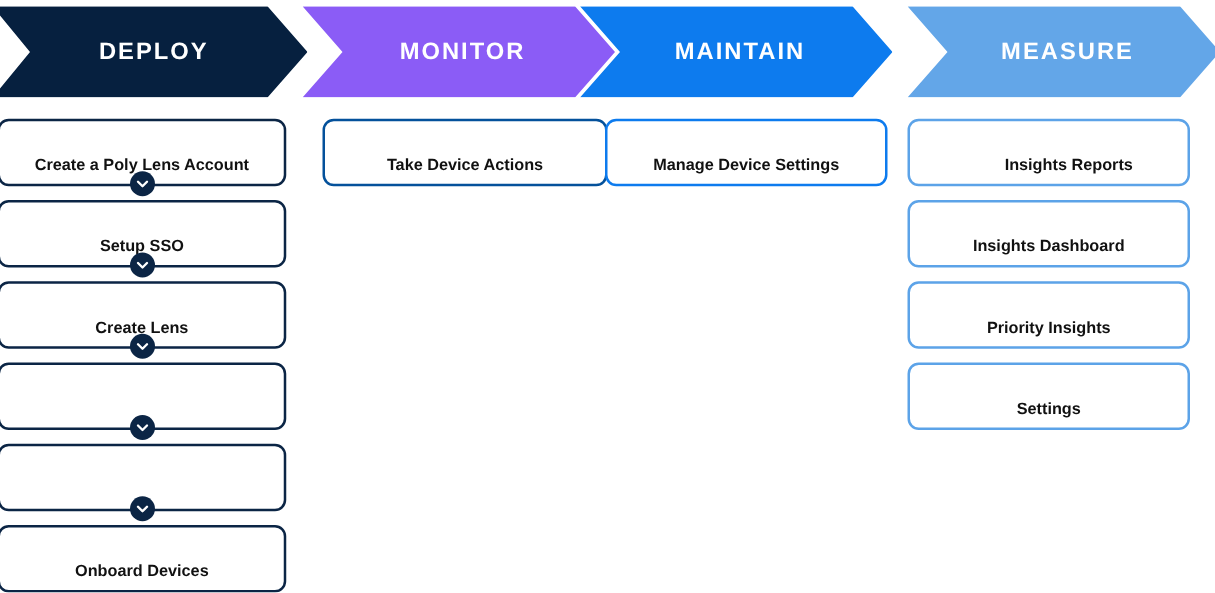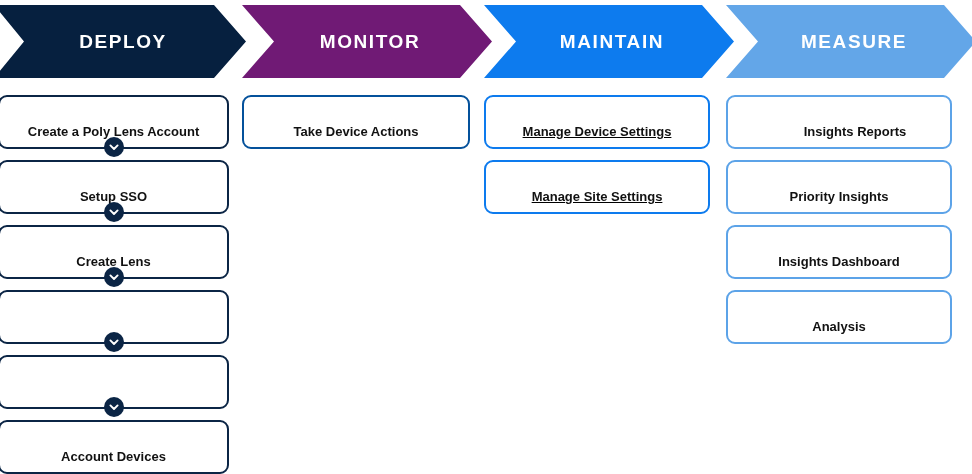--- a/index.html
+++ b/index.html
@@ -103,24 +103,24 @@
 </style>
 </head>
 <body>
 
 <div id="board">
 
   <div class="chevron-row">
     <div class="chevron first" style="left: -6px; width: 252px; background: rgb(6, 32, 63);">
       <span class="chevron-label">DEPLOY</span>
     </div>
-    <div class="chevron" style="left: 242px; width: 250px; background: #701a75;">
+    <div class="chevron" style="left: 242px; width: 250px; background: #8b5cf6;">
       <span class="chevron-label">MONITOR</span>
     </div>
-    <div class="chevron" style="left: 484px; width: 250px; background: rgb(13, 123, 238);">
+    <div class="chevron" style="left: 464px; width: 250px; background: rgb(13, 123, 238);">
       <span class="chevron-label">MAINTAIN</span>
     </div>
     <div class="chevron" style="left: 726px; width: 250px; background: rgb(99, 166, 232);">
       <span class="chevron-label">MEASURE</span>
     </div>
   </div>
 
   <div class="column" style="left:-2px; width:231px;">
     <div class="card" style="border-color: rgb(11, 37, 69);">
       <span class="card-label">Create a Poly Lens Account</span>
@@ -154,47 +154,44 @@
       </span>
     </div>
     <div class="card" style="border-color: rgb(11, 37, 69);">
       <span class="connector" style="background: rgb(11, 37, 69);">
         <svg width="12" height="12" viewBox="0 0 12 12">
             <path d="M2.4 4.4 L6 8 L9.6 4.4" fill="none" stroke="#ffffff" stroke-width="1.9" stroke-linecap="round" stroke-linejoin="round"></path>
           </svg>
       </span>
     </div>
     <div class="card" style="border-color: rgb(11, 37, 69);">
-      <span class="card-label">Account Devices</span>
+      <span class="card-label">Onboard Devices</span>
     </div>
   </div>
 
-  <div class="column" style="left:242px; width:228px;">
+  <div class="column" style="left:258px; width:228px;">
     <div class="card" style="border-color: rgb(4, 81, 155);">
       <span class="card-label">Take Device Actions</span>
     </div>
   </div>
 
-  <div class="column" style="left:484px; width:226px;text-decoration:underline;">
+  <div class="column" style="left:484px; width:226px;">
     <div class="card" style="border-color: rgb(13, 123, 238);">
       <span class="card-label">Manage Device Settings</span>
-    </div>
-    <div class="card" style="border-color: rgb(13, 123, 238);">
-      <span class="card-label light">Manage Site Settings</span>
     </div>
   </div>
 
   <div class="column" style="left:726px; width:226px;">
     <div class="card" style="border-color: rgb(92, 163, 232); padding-left: 32px;">
       <span class="card-label light">Insights Reports</span>
     </div>
     <div class="card" style="border-color: rgb(92, 163, 232);">
+      <span class="card-label light">Insights Dashboard</span>
+    </div>
+    <div class="card" style="border-color: rgb(92, 163, 232);">
       <span class="card-label light">Priority Insights</span>
     </div>
     <div class="card" style="border-color: rgb(92, 163, 232);">
-      <span class="card-label light">Insights Dashboard</span>
-    </div>
-    <div class="card" style="border-color: rgb(92, 163, 232);">
-      <span class="card-label light">Analysis</span>
+      <span class="card-label light">Settings</span>
     </div>
   </div>
 
 </div>
 
 </body></html>

